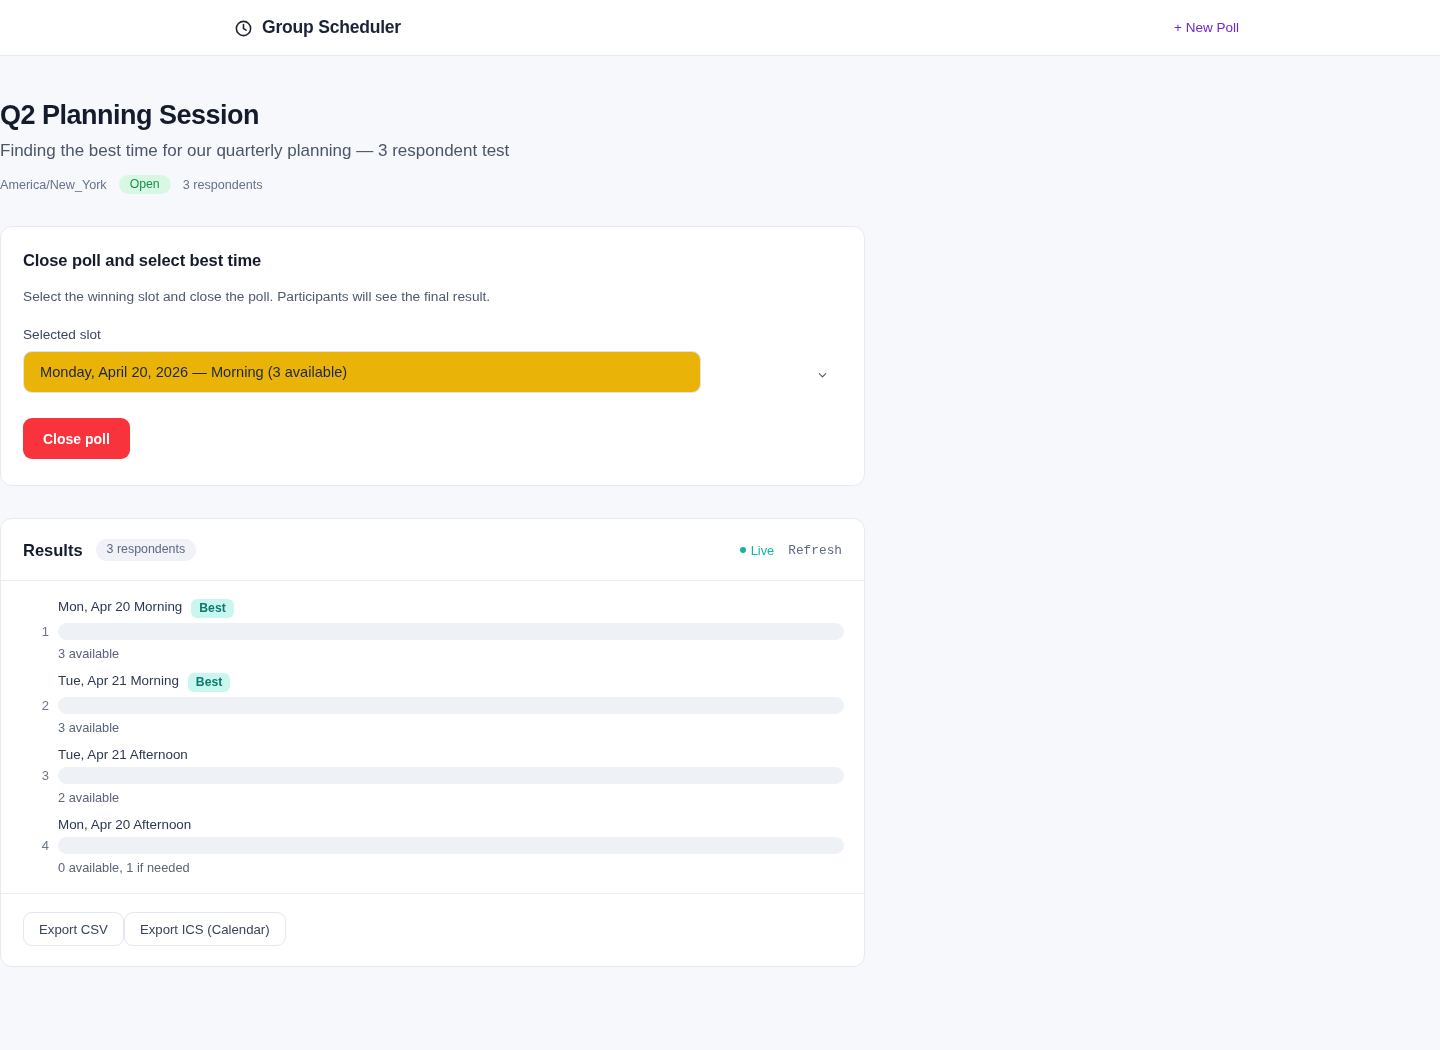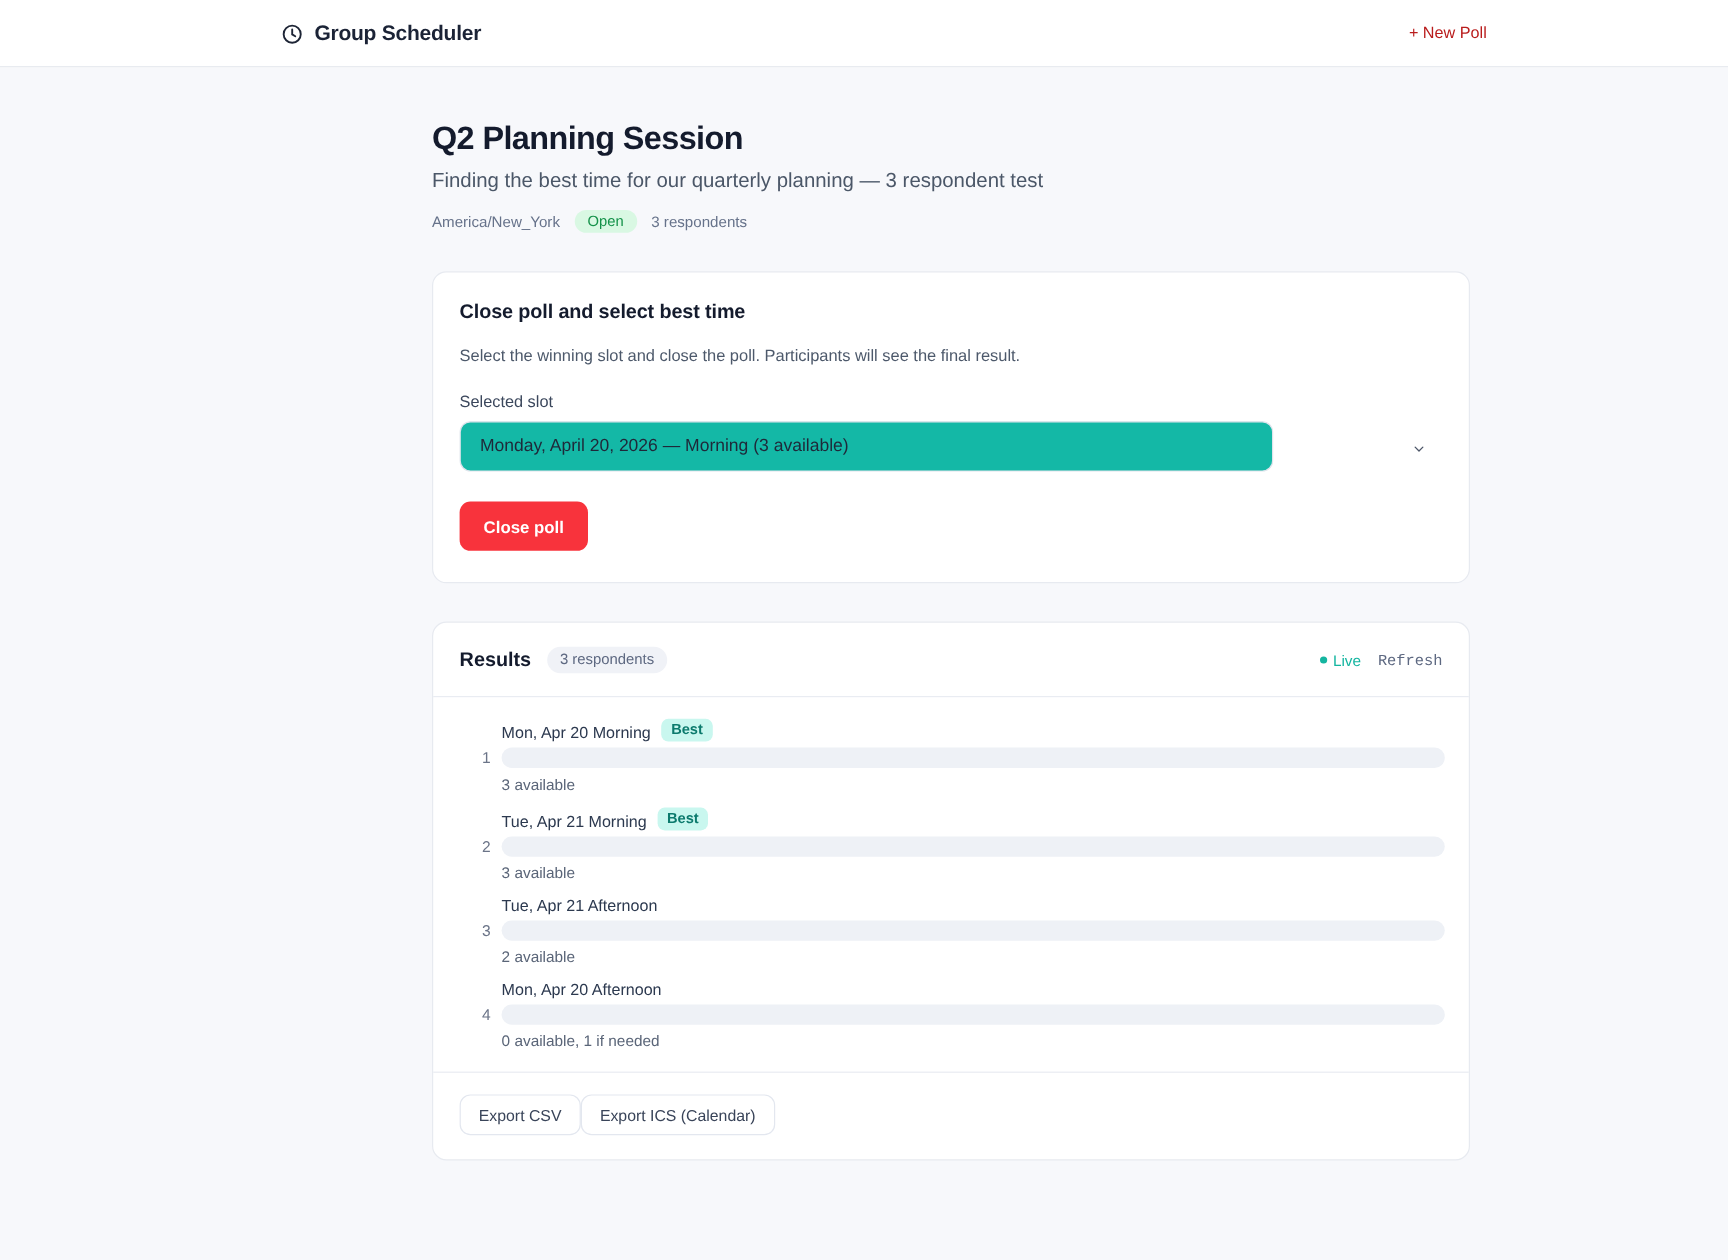--- a/index.html
+++ b/index.html
@@ -32,31 +32,31 @@
   .brand-title {
     font-size: 17.5px;
     font-weight: bold;
     color: #1b2336;
     letter-spacing: -0.2px;
   }
   .newpoll {
     margin-left: auto;
     margin-right: 199px;
     font-size: 13.5px;
-    color: #b91c1c;
+    color: #6d28d9;
     background: none;
     border: none;
     font-family: inherit;
     cursor: pointer;
     padding: 4px 2px;
   }
 
   
   .content { flex: 1 0 auto; padding-bottom: 38px; }
-  .inner { width: 865px; margin-left: 360px; }
+  .inner { width: 865px; }
 
   .page-title {
     font-size: 27px;
     font-weight: bold;
     letter-spacing: -0.5px;
     color: #141b2d;
     margin-top: 44px;
   }
   .page-sub {
     font-size: 17px;
@@ -106,21 +106,21 @@
     margin-top: 23px;
   }
   .select-wrap { position: relative; margin-top: 9px; }
   select.slot-select {
     -webkit-appearance: none;
     appearance: none;
     width: 678px;
     height: 42px;
     border: 1px solid #dfe4ec;
     border-radius: 9px;
-    background: #14b8a6;
+    background: #eab308;
     font-family: inherit;
     font-size: 14.6px;
     color: #1f2839;
     padding: 0 34px 0 16px;
     cursor: pointer;
   }
   .chev {
     position: absolute;
     right: 14px;
     top: 50%;
@@ -192,21 +192,21 @@
     font-family: Liberation Mono, monospace;
     cursor: pointer;
     padding: 0;
   }
   .divider { height: 1px; background: #e9ecf2; }
 
   .rows { padding: 18px 20px 6px; }
   .row { margin-bottom: 4px; }
   .row-label {
     display: flex;
-    align-items: flex-end;
+    align-items: flex-start;
     gap: 9px;
     margin-left: 37px;
     font-size: 13.4px;
     color: #2c394f;
     margin-bottom: 5px;
   }
   .badge-best {
     background: #c9f7ef;
     color: #0c7a6d;
     font-size: 12.2px;

